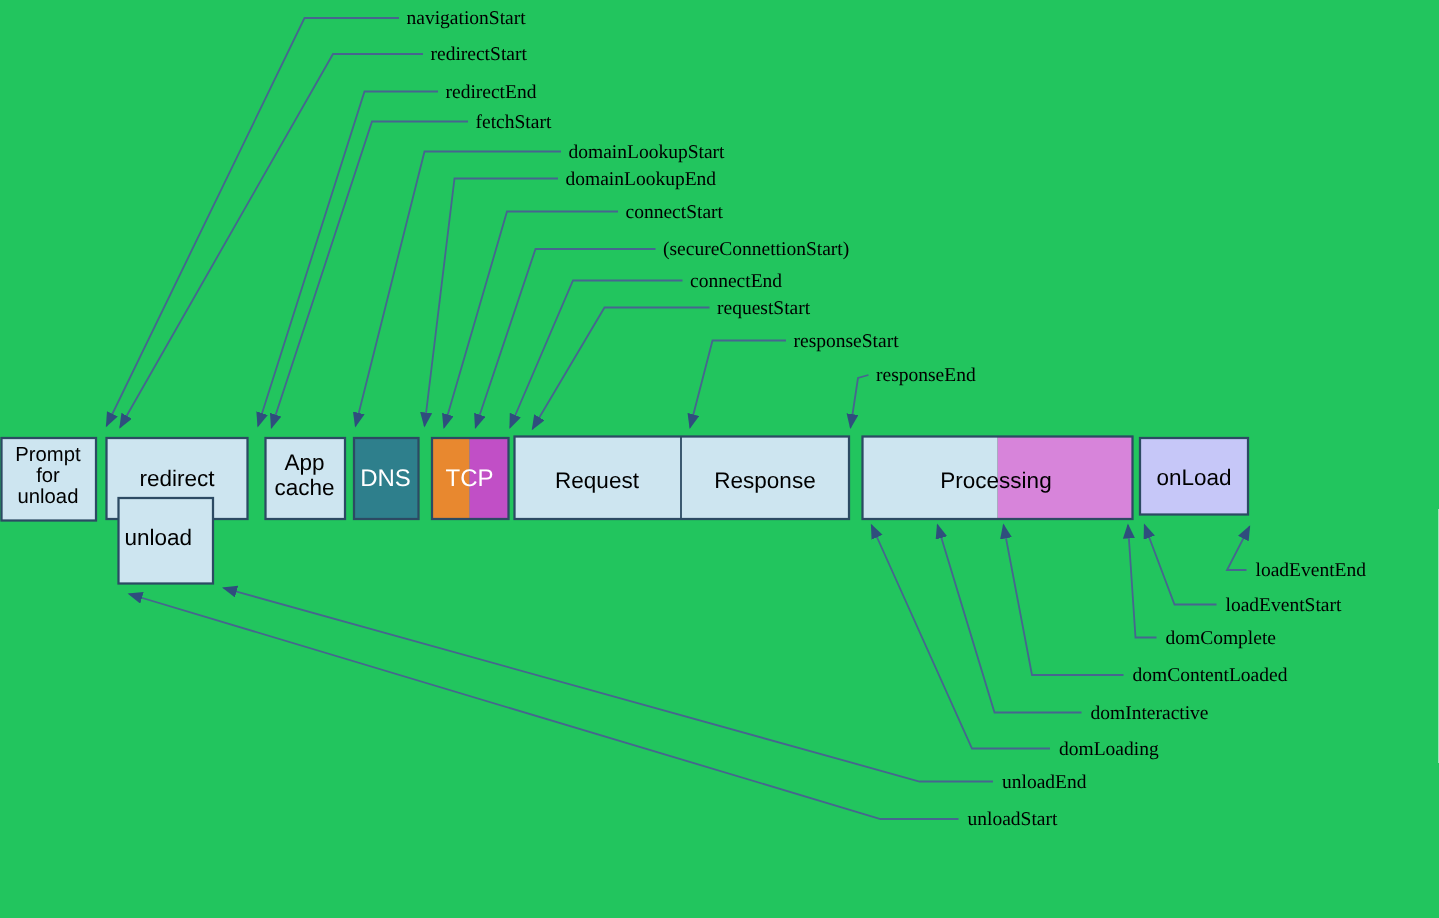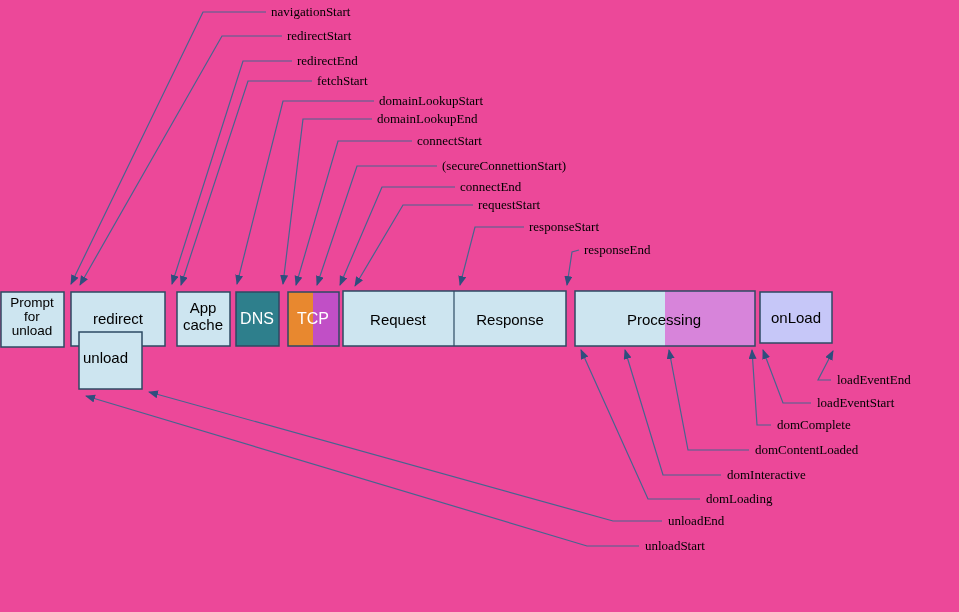--- a/index.html
+++ b/index.html
@@ -1,20 +1,20 @@
 <!DOCTYPE html>
 <html><head>
 <meta charset="utf-8">
 <style>
   html, body { margin: 0; padding: 0; background: #ffffff; }
   .stage {
     position: relative;
     width: 959px;
     height: 612px;
-    background: #ec4899;
+    background: #22c55e;
     overflow: hidden;
   }
   svg { display: block; }
   text.box-label { font-family: "Liberation Sans", sans-serif; }
   text.callout-label { font-family: "Liberation Serif", serif; }
 </style>
 </head>
 <body>
 
 <div class="stage">

